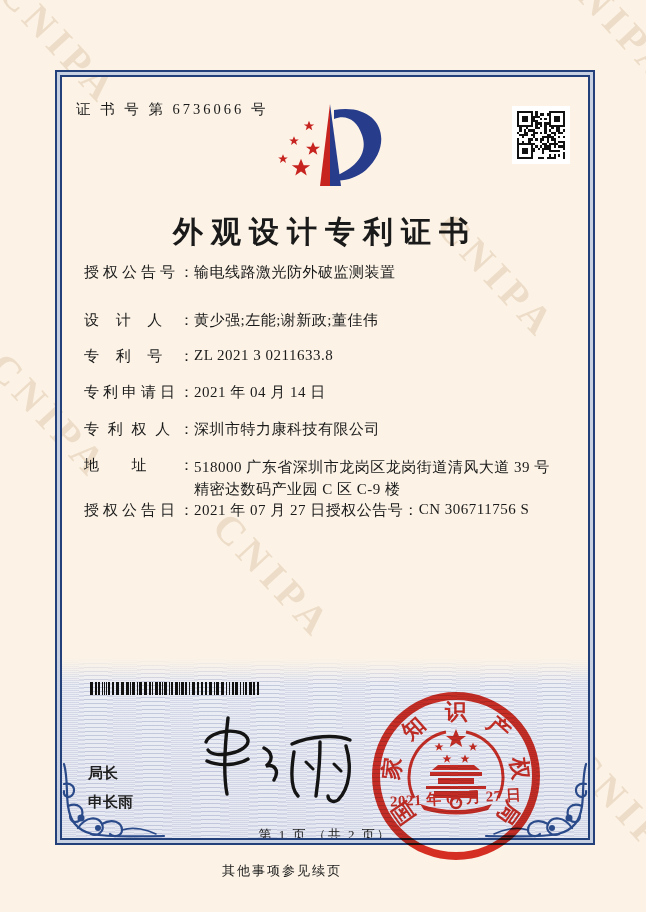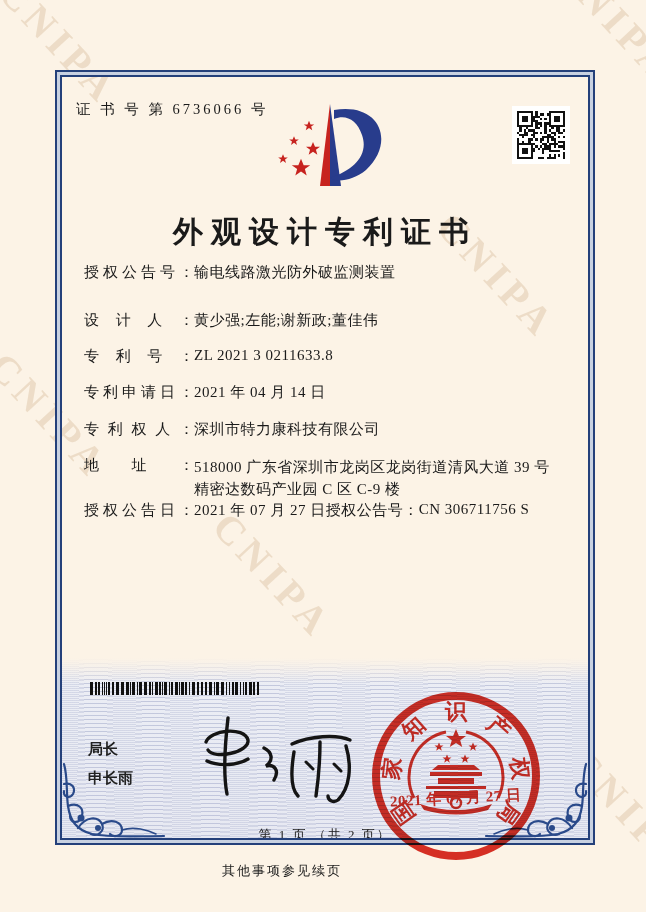--- a/index.html
+++ b/index.html
@@ -41,21 +41,21 @@
   .frow{position:absolute;left:0;width:482px;}
   .flabel{display:inline-block;width:110px;text-align:justify;text-align-last:justify;
     vertical-align:top;}
   .fval{display:inline-block;letter-spacing:0.5px;vertical-align:top;}
   .addr .fval{width:368px;line-height:22px;}
   .pair2{}
   .paras{position:absolute;left:84px;top:534px;width:480px;z-index:2;
     font-size:12.5px;line-height:22.5px;letter-spacing:1.2px;text-align:justify;}
   .paras p{margin:0;text-indent:2em;}
   .barcode{position:absolute;left:90px;top:682px;z-index:2;}
-  .officials{position:absolute;left:88px;top:734px;z-index:2;
+  .officials{position:absolute;left:88px;top:758px;z-index:2;
     font-family:"Liberation Sans","DejaVu Sans",sans-serif;font-size:15px;font-weight:600;
     line-height:29px;color:#222;}
   .signature{position:absolute;left:188px;top:704px;z-index:2;}
   .flourish{position:absolute;z-index:2;}
   .flourish.left{left:58px;top:758px;}
   .flourish.right{right:54px;top:758px;transform:scaleX(-1);}
   .seal{position:absolute;left:356px;top:676px;z-index:7;mix-blend-mode:multiply;opacity:0.95;}
   .seal-arc text{font-family:"Liberation Serif",serif;font-size:22px;font-weight:bold;fill:#d6261b;}
   .seal-date{font-family:"Liberation Serif",serif;font-size:15px;font-weight:bold;
     fill:#d6261b;letter-spacing:0.5px;}

